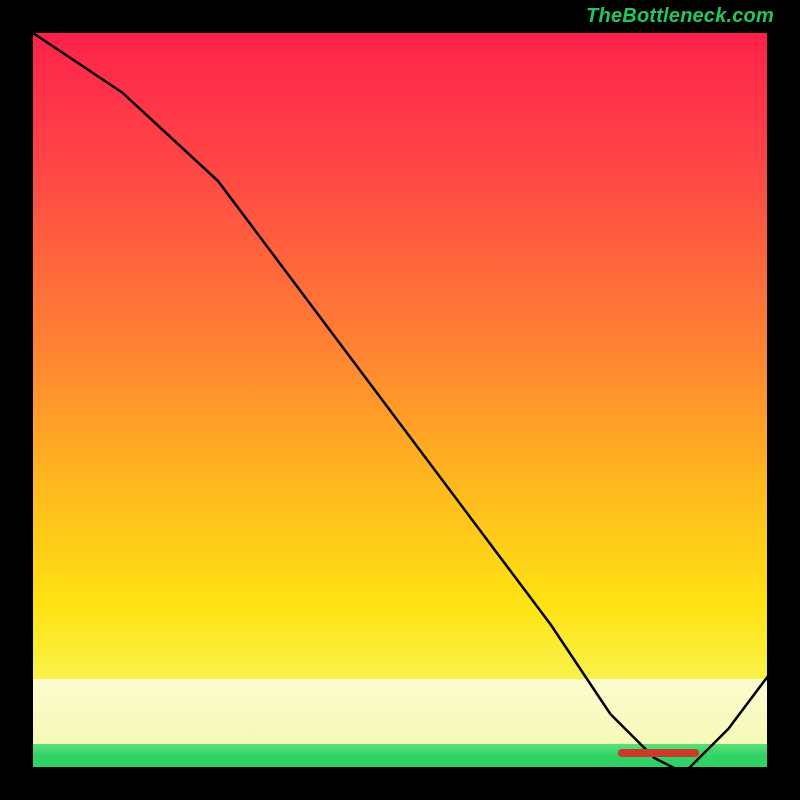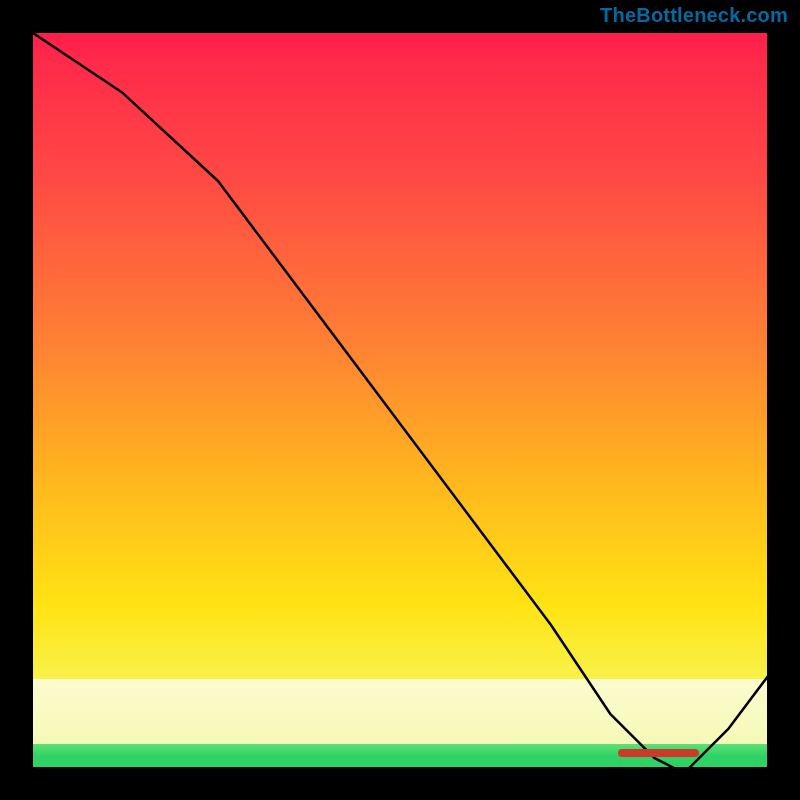--- a/index.html
+++ b/index.html
@@ -13,26 +13,27 @@
   }
   .frame {
     position: relative;
     width: 800px;
     height: 800px;
     background: #000;
   }
   .watermark {
     position: absolute;
     top: 4px;
-    right: 12px;
-    color: #0369a1;
+    right: 26px;
+    color: #22c55e;
     font-size: 20px;
     font-weight: 600;
     letter-spacing: 0.2px;
     user-select: none;
+    font-style: italic;
   }
   .plot-outer {
     position: absolute;
     left: 30px;
     top: 30px;
     width: 740px;
     height: 740px;
     background: #000;
     box-sizing: border-box;
   }

